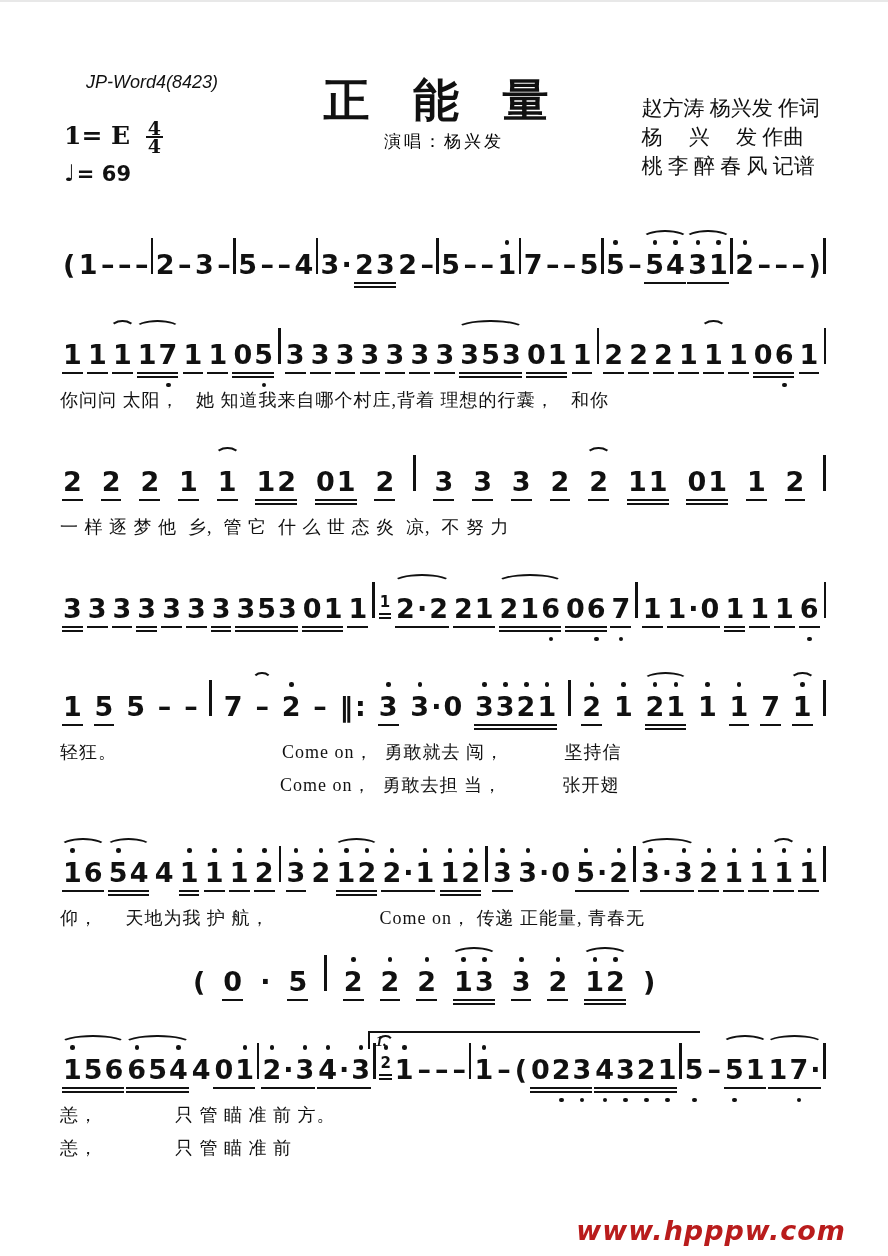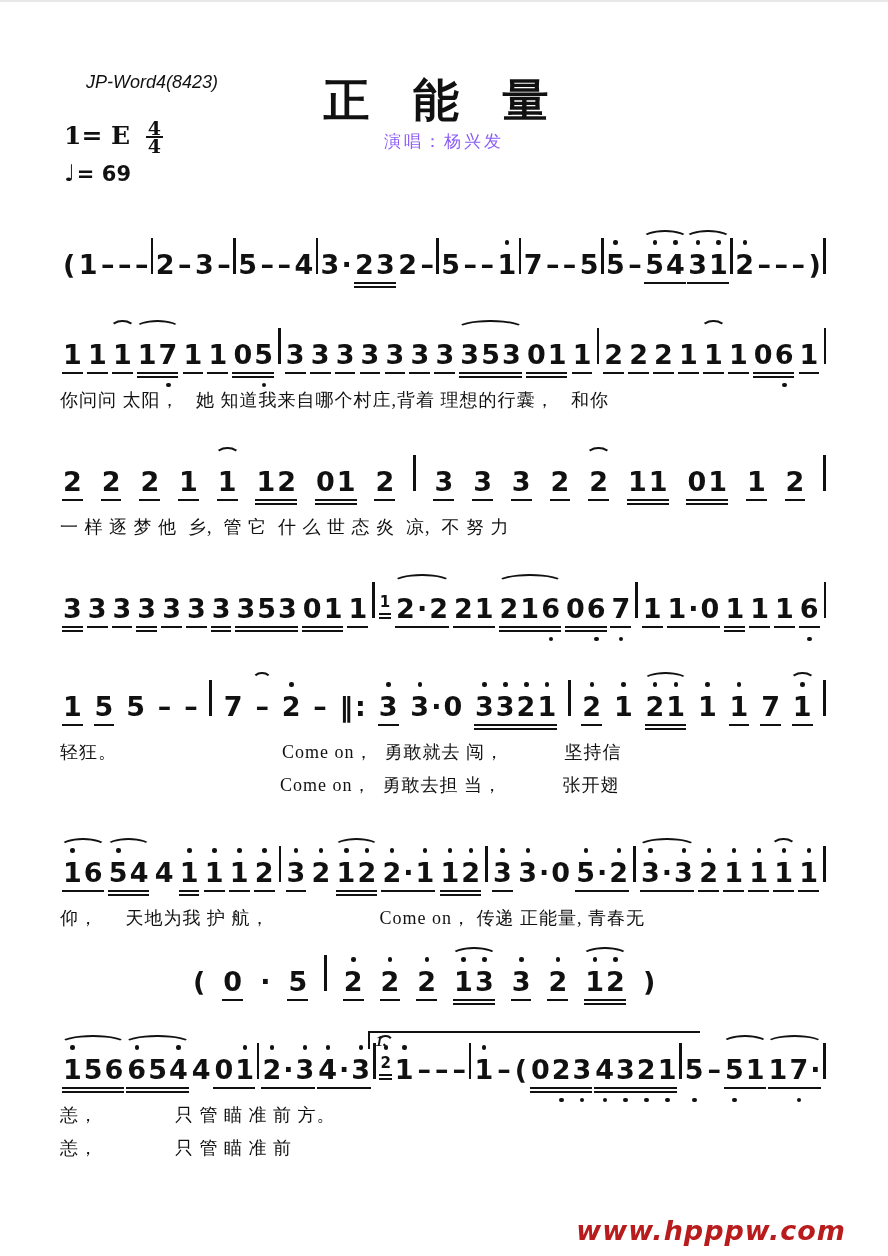--- a/index.html
+++ b/index.html
@@ -3,21 +3,21 @@
 <meta charset="utf-8">
 <style>
   html,body{margin:0;padding:0;background:#e8e8e8;}
   .page{position:relative;width:888px;height:1256px;margin:2px auto;background:#fff;
         box-sizing:border-box;padding:64px 60px 9px;overflow:hidden;color:#111;}
   
   .header{position:relative;height:150px;}
   .meta{position:absolute;left:26px;top:6px;font:italic 18px "Liberation Sans",sans-serif;}
   .title{position:absolute;left:0;right:0;top:4px;text-align:center;
          font:bold 46px "Liberation Serif",serif;letter-spacing:16px;}
-  .subtitle{position:absolute;left:0;right:0;top:64px;text-align:center;color:#8b5cf6;
+  .subtitle{position:absolute;left:0;right:0;top:64px;text-align:center;color:#000000;
             font:17px "Liberation Serif",serif;letter-spacing:3px;}
   .credits{position:absolute;right:8px;top:28px;font:21px "Liberation Serif",serif;
            line-height:29px;}
   .keysig{position:absolute;left:4px;top:54px;font:bold 25px "DejaVu Serif",serif;}
   .frac{display:inline-flex;flex-direction:column;vertical-align:middle;margin-left:7px;
         font-size:19px;line-height:16px;text-align:center;}
   .fr-top{border-bottom:2px solid #111;padding:0 2px;}
   .tempo{position:absolute;left:4px;top:94px;font:bold 21px "DejaVu Sans",sans-serif;}
   .tempo-note{font-size:23px;margin-right:2px;}
   
@@ -53,20 +53,25 @@
              font:bold italic 27px "DejaVu Sans",sans-serif;color:#b91c1c;letter-spacing:1px;}
 </style>
 </head>
 <body>
 
 <div class="page">
   <div class="header">
     <div class="meta">JP-Word4(8423)</div>
     <div class="title">正 能 量</div>
     <div class="subtitle">演唱：杨兴发</div>
+    <div class="credits">
+      <div>赵方涛 杨兴发 作词</div>
+      <div>杨　 兴　 发 作曲</div>
+      <div>桃 李 醉 春 风 记谱</div>
+    </div>
     <div class="keysig">
       <span>1=</span>
       <span>E</span>
       <span class="frac">
         <span class="fr-top">4</span>
         <span class="fr-bot">4</span>
       </span>
     </div>
     <div class="tempo">
       <span class="tempo-note">♩</span><span>= 69</span>

